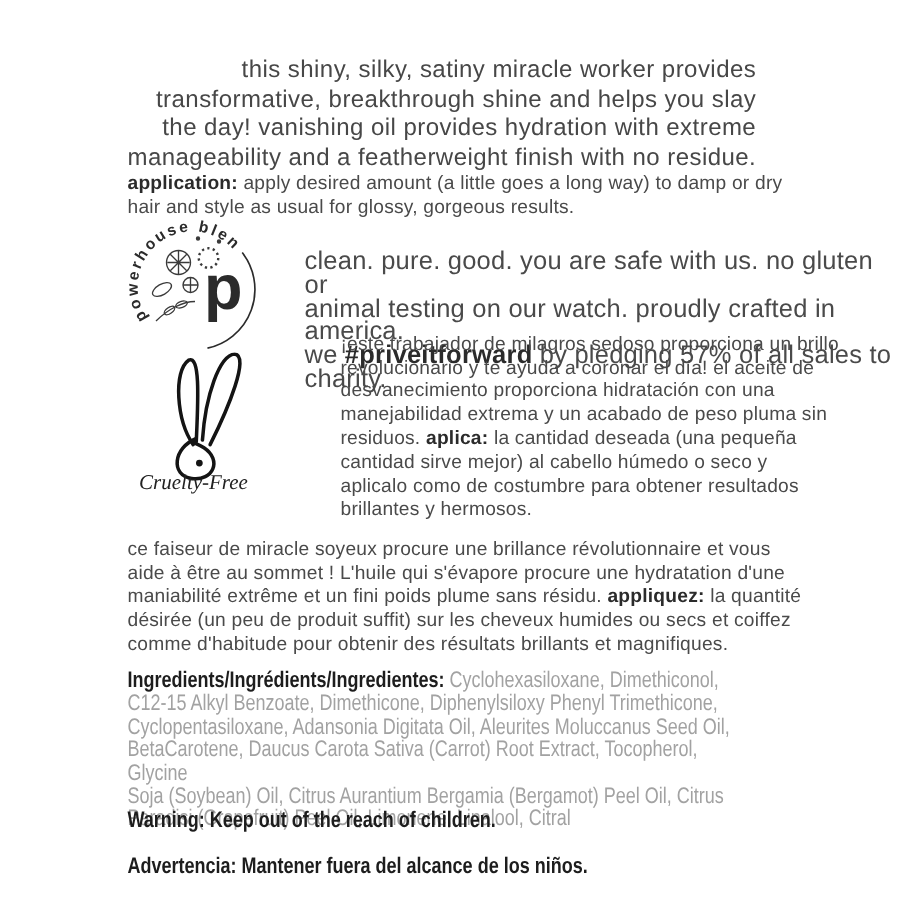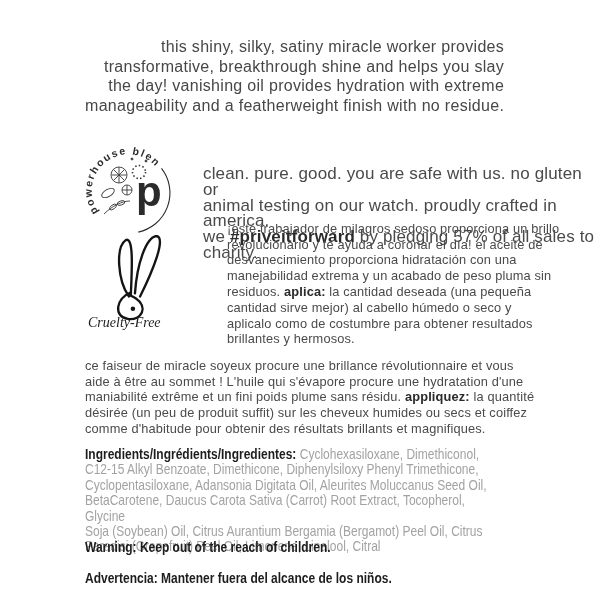--- a/index.html
+++ b/index.html
@@ -14,36 +14,38 @@
   .spanish{left:203px;top:208px;font-size:12.8px;line-height:15.8px;letter-spacing:.15px;margin-left:24px;}
   .french{left:85px;top:345px;font-size:12.8px;line-height:15.8px;letter-spacing:.15px;}
   .bold{font-weight:700;color:#2b2b2b;}
   .cond{transform:scaleX(.8);transform-origin:0 0;letter-spacing:0;}
   .ingredients{left:85px;top:431px;font-size:15px;line-height:15.4px;color:#a2a2a2;}
   .ingredients .bold{color:#1d1d1d;}
   .warnings{left:85px;top:524px;font-size:15px;line-height:15.4px;font-weight:700;color:#1d1d1d;}
   .powerhouse-logo{position:absolute;left:82px;top:146px;}
   .bunny-logo{position:absolute;left:103px;top:235px;}
   .cruelty-caption{
-    position:absolute;left:88px;top:315px;width:82px;text-align:left;
+    position:absolute;left:88px;top:315px;width:82px;text-align:center;
     font-family:"Liberation Serif",serif;font-style:italic;font-size:14px;color:#222222;white-space:nowrap;
   }
   .curved-text{font-family:"Liberation Sans",sans-serif;font-size:10.5px;font-weight:600;letter-spacing:1.7px;fill:#2b2b2b;}
   .p-letter{font-family:"Liberation Sans",sans-serif;font-size:42px;font-weight:700;fill:#2b2b2b;}
 </style>
 </head>
 <body>
 
 <div class="canvas">
 
   <p class="block intro">this shiny, silky, satiny miracle worker provides
 transformative, breakthrough shine and helps you slay
 the day! vanishing oil provides hydration with extreme
 manageability and a featherweight finish with no residue.</p>
 
+  <p class="block app"><span class="bold">application:</span><span> apply desired amount (a little goes a long way) to damp or dry
+hair and style as usual for glossy, gorgeous results.</span></p>
 
   <div class="powerhouse-logo">
     <svg width="100" height="100" viewBox="0 0 100 100">
       <defs>
         <path id="arcP" d="M 16.5 66.1 A 36 36 0 0 1 76.4 23.8" fill="none"></path>
       </defs>
       <text class="curved-text"><textPath href="#arcP" startOffset="0">powerhouse blend</textPath></text>
       <path d="M 79.5 22.4 A 40 40 0 0 1 56.3 86.1" fill="none" stroke="#2b2b2b" stroke-width="1.1"></path>
       <text class="p-letter" x="54" y="60">p</text>
       <g stroke="#3a3a3a" stroke-width="0.9" fill="none">

